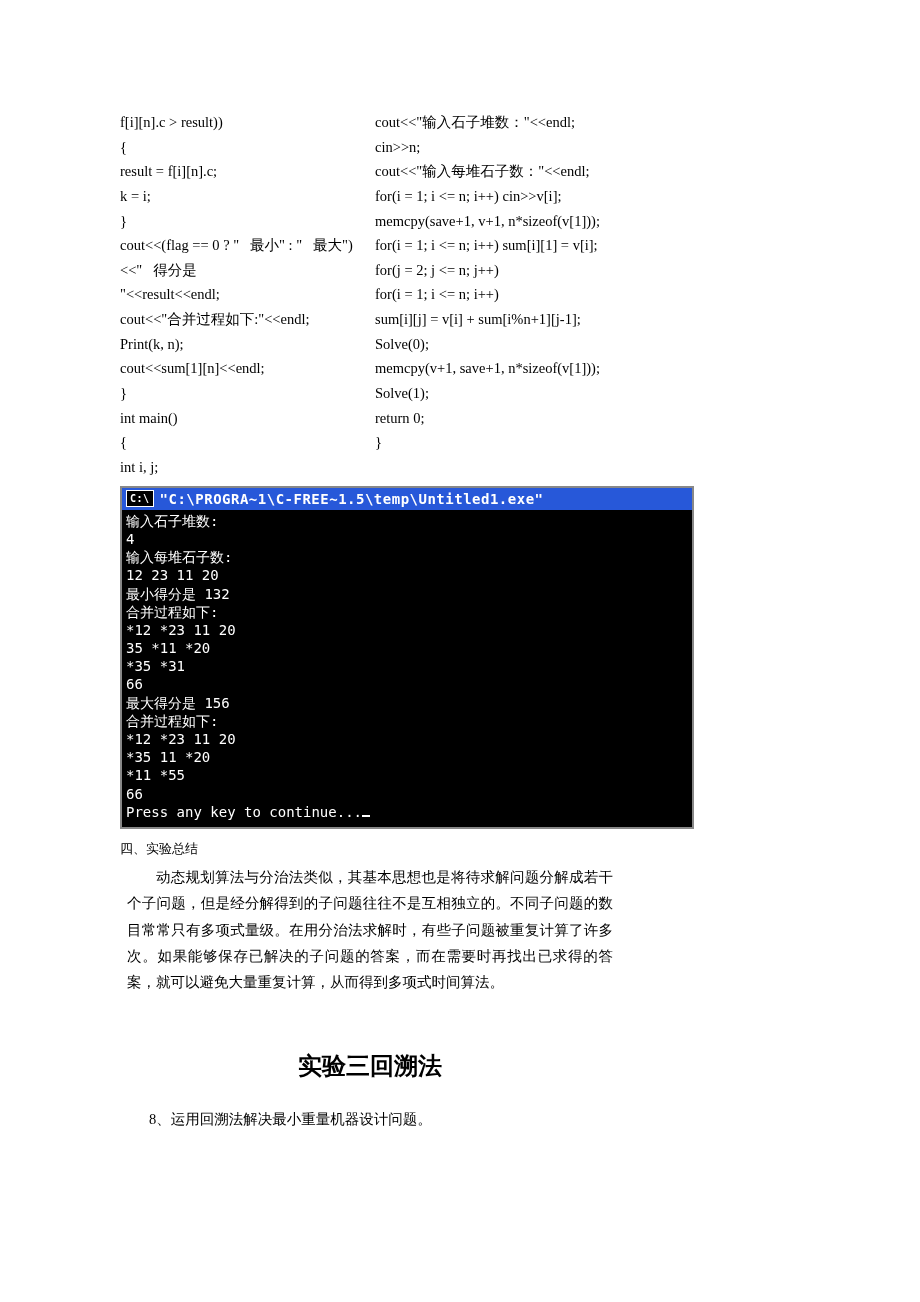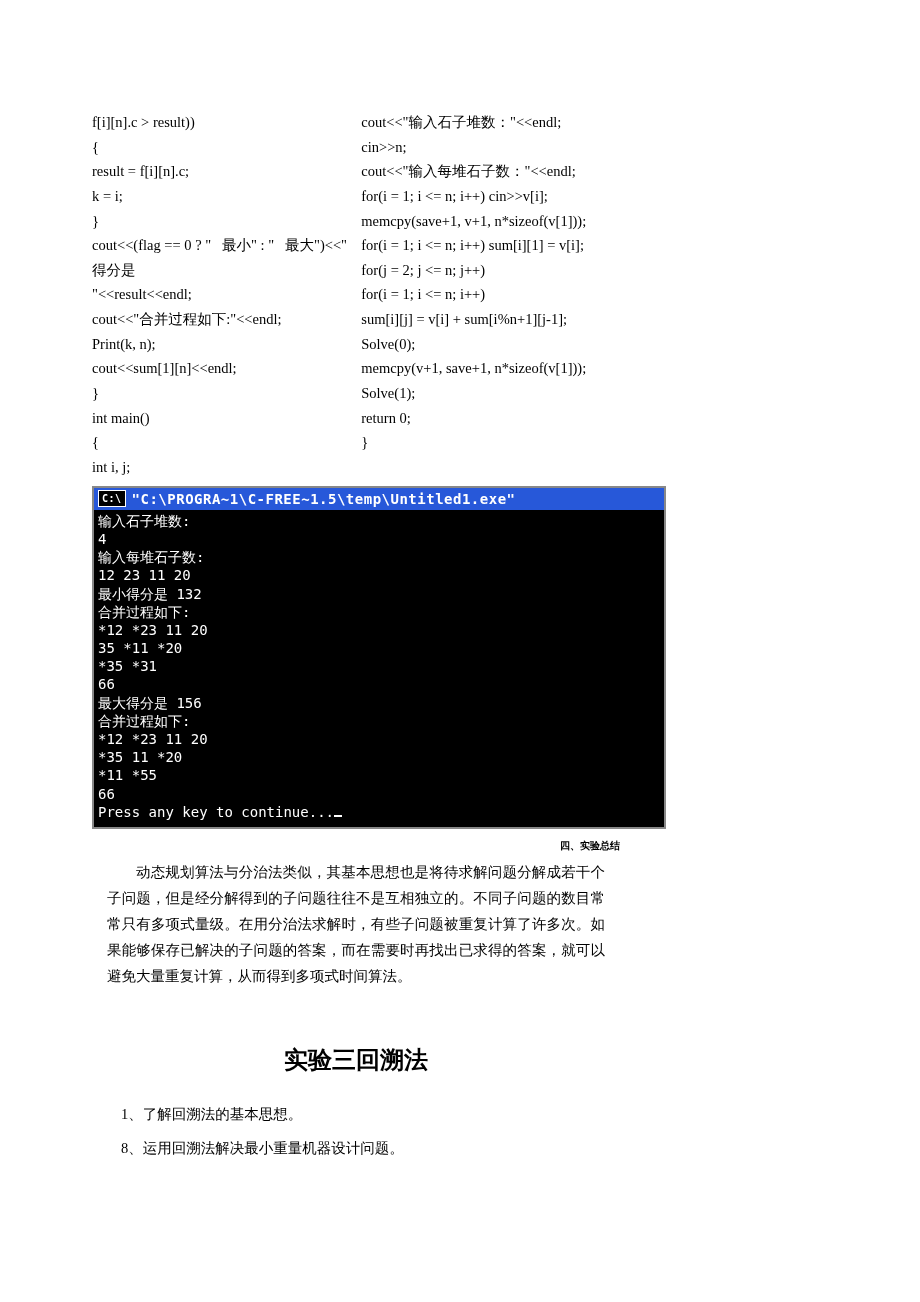--- a/index.html
+++ b/index.html
@@ -7,21 +7,21 @@
     padding: 0;
     background: #fff;
     font-family: "SimSun", "宋体", serif;
     font-size: 14.5px;
     color: #000;
     line-height: 1.8;
   }
   .page {
     width: 740px;
     min-height: 1302px;
-    padding: 110px 120px 80px 92px;
+    padding: 110px 120px 80px 120px;
     box-sizing: border-box;
   }
   .code-cols {
     display: flex;
     justify-content: space-between;
   }
   .col {
     width: 49%;
     white-space: pre-wrap;
     font-family: "SimSun", "宋体", serif;
@@ -63,28 +63,27 @@
     white-space: pre;
   }
   .cursor {
     display: inline-block;
     width: 8px;
     height: 2px;
     background: #fff;
     vertical-align: baseline;
   }
   h4.sect {
-    font-size: 10px;
-    font-weight: bold;
+    font-size: 13px;
+    font-weight: normal;
     margin: 6px 0 4px;
-    text-align: right;
   }
   .body-text {
     text-indent: 2em;
-    margin: 0 15px 2px;
+    margin: 0 7px 2px;
     text-align: justify;
   }
   h2.chapter {
     text-align: center;
     font-size: 24px;
     font-weight: bold;
     margin: 50px 0 18px;
   }
   .numbered {
     margin: 8px 0 8px 0;
@@ -150,16 +149,15 @@
 *11 *55
 66
 Press any key to continue...</span><span class="cursor"></span></div>
   </div>
 
   <h4 class="sect">四、实验总结</h4>
   <p class="body-text">动态规划算法与分治法类似，其基本思想也是将待求解问题分解成若干个子问题，但是经分解得到的子问题往往不是互相独立的。不同子问题的数目常常只有多项式量级。在用分治法求解时，有些子问题被重复计算了许多次。如果能够保存已解决的子问题的答案，而在需要时再找出已求得的答案，就可以避免大量重复计算，从而得到多项式时间算法。</p>
 
   <h2 class="chapter">实验三回溯法</h2>
 
-  <p class="numbered">1、了解回溯法的基本思想。</p>
   <p class="numbered">8、运用回溯法解决最小重量机器设计问题。</p>
 
 </div>
 
 </body></html>

